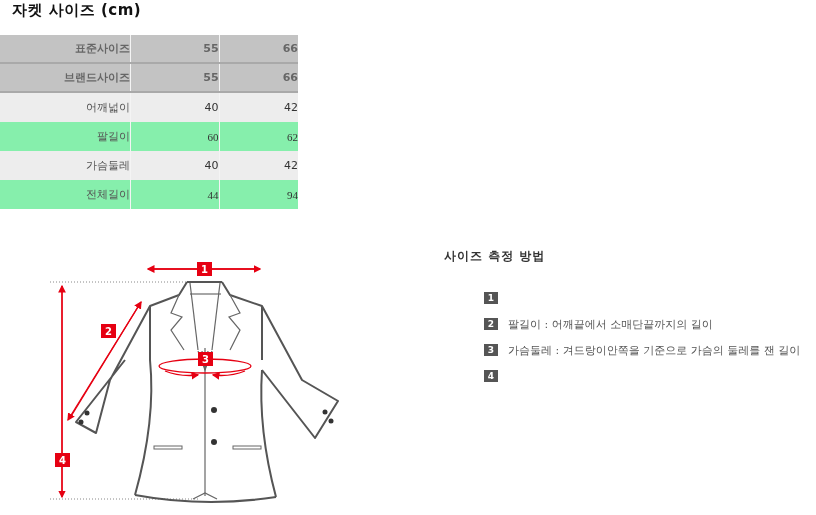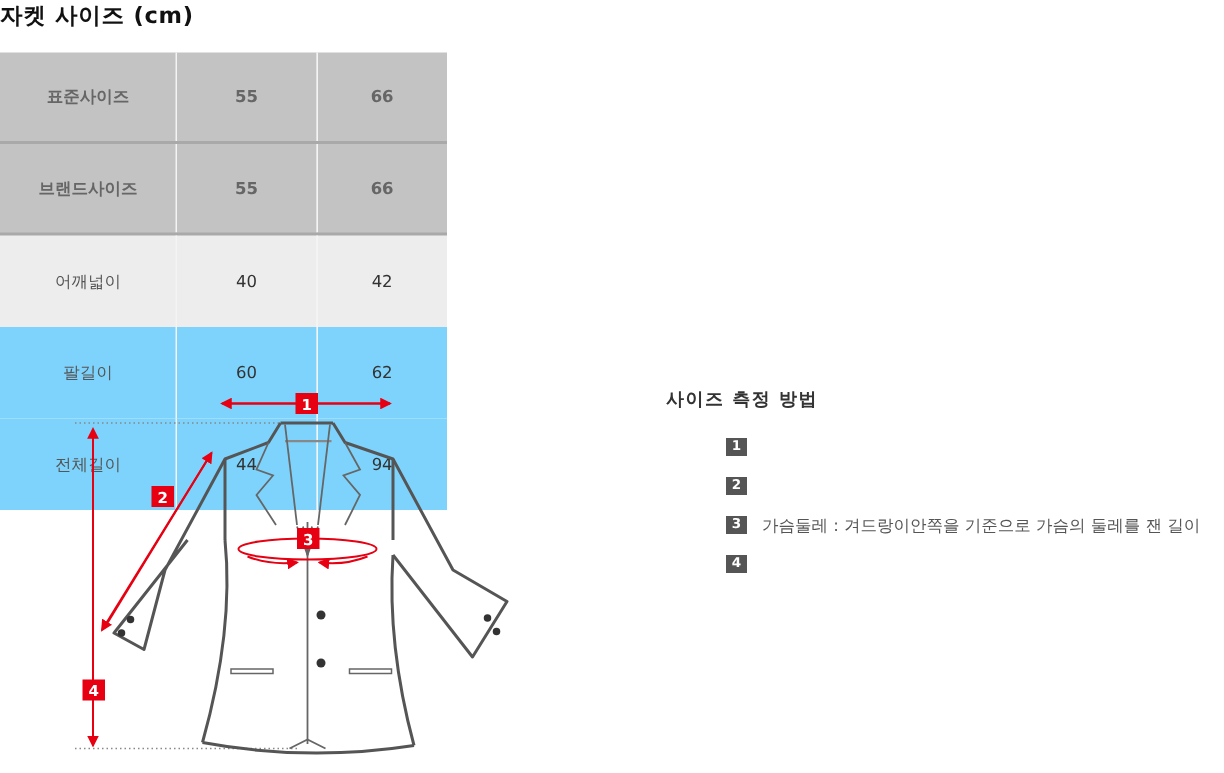--- a/index.html
+++ b/index.html
@@ -1,31 +1,31 @@
 <!DOCTYPE html>
 <html><head>
 <meta charset="utf-8">
 <style>
   html, body { margin:0; padding:0; background:#ffffff; }
   body { width:816px; height:515px; position:relative; overflow:hidden;
          font-family:"DejaVu Sans", "Liberation Sans", sans-serif; color:#333; }
-  .title { position:absolute; left:0; top:1px; font-size:15px; font-weight:bold; color:#111; letter-spacing:0.5px; }
+  .title { position:absolute; left:12px; top:1px; font-size:15px; font-weight:bold; color:#111; letter-spacing:0.5px; }
   table.size { position:absolute; left:0; top:35px; border-collapse:collapse; width:298px; }
-  table.size td { height:29px; padding:16px; text-align:center; font-size:11px; border-right:1px solid #f4f4f4; }
+  table.size td { height:29px; padding:0; text-align:right; font-size:11px; border-right:1px solid #f4f4f4; }
   table.size td:last-child { border-right:none; }
   table.size td.c0 { width:126px; }
   table.size td.c1 { width:85px; }
   table.size td.c2 { width:76px; }
   tr.hdr td { background:#c3c3c3; color:#666; font-weight:bold; border-bottom:2px solid #a9a9a9; height:27px; }
   tr.odd td { background:#ededed; color:#333; }
-  tr.even td { background:#7dd3fc; color:#333; }
+  tr.even td { background:#86efac; color:#333;font-family:Liberation Serif, serif; }
   tr.odd td.c0, tr.even td.c0 { color:#555; }
 
   .diagram { position:absolute; left:40px; top:250px; width:320px; height:260px; }
-  .legend-title { position:absolute; left:444px; top:258px; font-size:12px; font-weight:bold; color:#333; letter-spacing:1px; }
+  .legend-title { position:absolute; left:444px; top:248px; font-size:12px; font-weight:bold; color:#333; letter-spacing:1px; }
   .legend-list { position:absolute; left:484px; top:291px; margin:0; padding:0; list-style:none; }
   .legend-list li { height:26px; display:flex; align-items:flex-start; font-size:11px; color:#555; }
   .badge { display:inline-block; width:14px; height:12px; background:#555; color:#fff; font-size:9px; font-weight:bold;
            text-align:center; line-height:12px; margin-right:10px; margin-top:1px; }
 </style>
 </head>
 <body>
 
 <div class="title">자켓 사이즈 (cm)</div>
 
@@ -43,20 +43,25 @@
   </tr>
   <tr class="odd">
     <td class="c0">어깨넓이</td>
     <td class="c1">40</td>
     <td class="c2">42</td>
   </tr>
   <tr class="even">
     <td class="c0">팔길이</td>
     <td class="c1">60</td>
     <td class="c2">62</td>
+  </tr>
+  <tr class="odd">
+    <td class="c0">가슴둘레</td>
+    <td class="c1">40</td>
+    <td class="c2">42</td>
   </tr>
   <tr class="even">
     <td class="c0">전체길이</td>
     <td class="c1">44</td>
     <td class="c2">94</td>
   </tr>
 </tbody>
   </table>
 
 <svg class="diagram" viewBox="0 0 320 260" width="320" height="260">
@@ -140,20 +145,21 @@
   </g>
 </svg>
 
 <div class="legend-title">사이즈 측정 방법</div>
 <ul class="legend-list">
   <li>
     <span class="badge">1</span>
   </li>
   <li>
     <span class="badge">2</span>
+    <span>팔길이 : 어깨끝에서 소매단끝까지의 길이</span>
   </li>
   <li>
     <span class="badge">3</span>
     <span>가슴둘레 : 겨드랑이안쪽을 기준으로 가슴의 둘레를 잰 길이</span>
   </li>
   <li>
     <span class="badge">4</span>
   </li>
 </ul>
 

